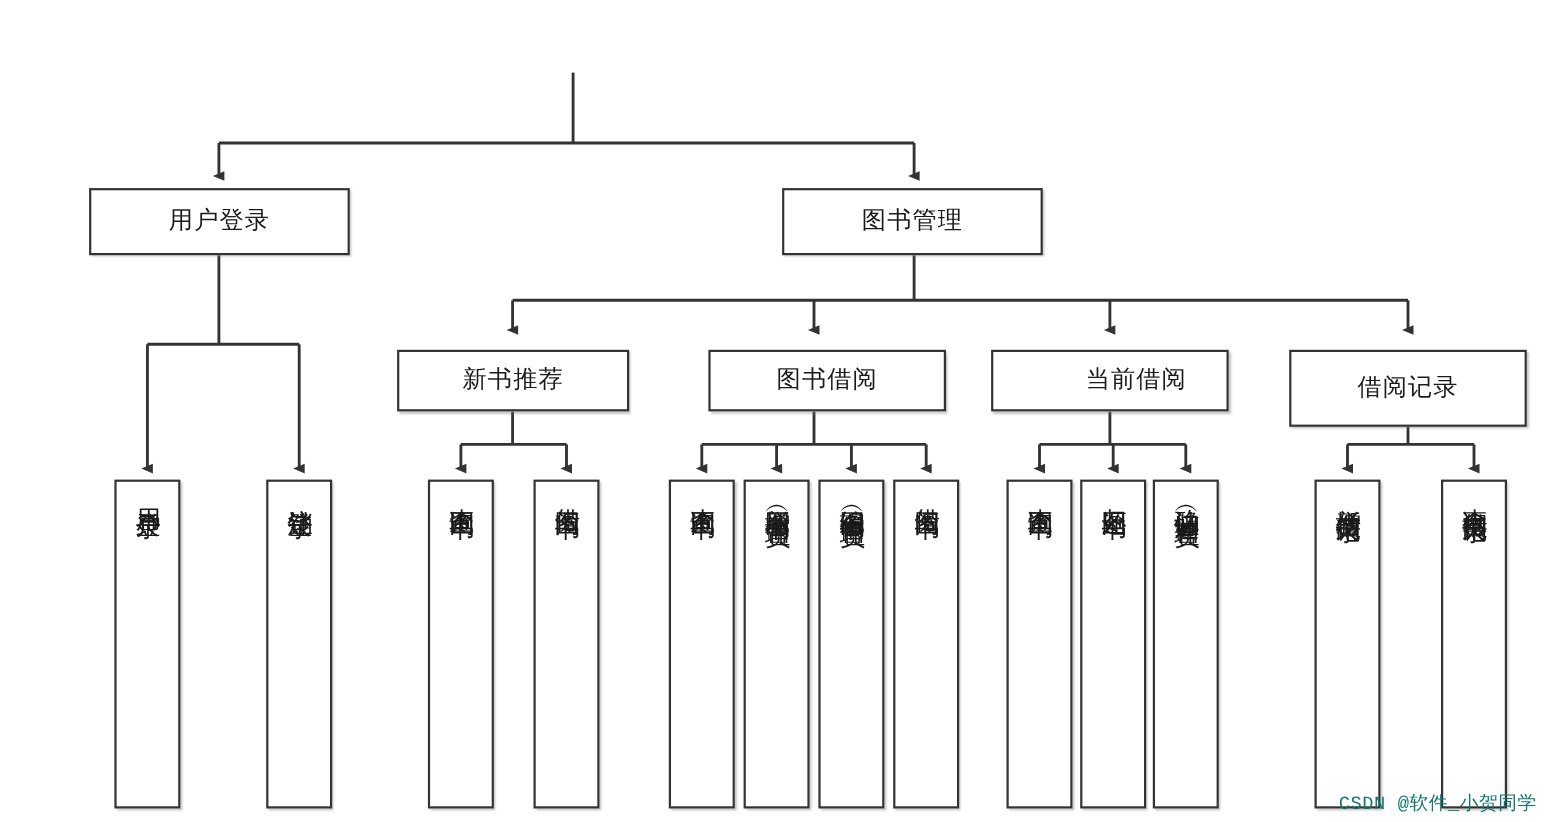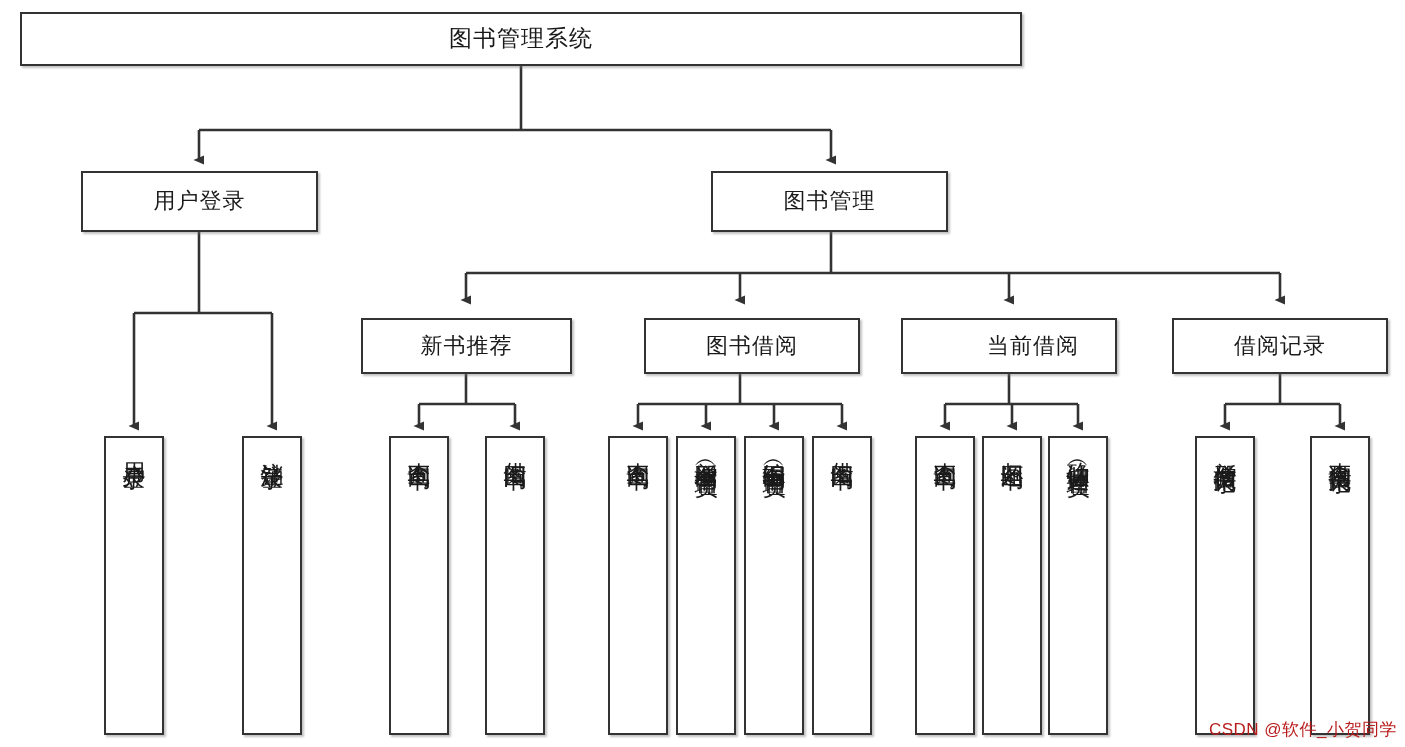--- a/index.html
+++ b/index.html
@@ -70,25 +70,25 @@
     white-space: nowrap;
     height: auto;
     max-height: 100%;
   }
   
   #watermark {
     position: absolute;
     right: 8px;
     bottom: 6px;
     font-size: 17px;
-    color: #b91c1c;
+    color: #0f766e;
     letter-spacing: 0.5px;
     z-index: 3;
     white-space: nowrap;
-    font-family: Liberation Sans, sans-serif;
+    font-family: Liberation Mono, monospace;
   }
 </style>
 </head>
 <body>
 
 <div id="canvas">
 
   <svg id="connectors" viewBox="0 0 1405 747" width="1405" height="747">
     <defs>
       <marker id="arrow" markerWidth="12" markerHeight="12" refX="5.6" refY="5.5" orient="auto" markerUnits="userSpaceOnUse">
@@ -133,23 +133,20 @@
       <path d="M1012,404 L1012,426" marker-end="url(#arrow)"></path>
       <path d="M1078,404 L1078,426" marker-end="url(#arrow)"></path>
 
       <path d="M1280,374 L1280,404"></path>
       <path d="M1225,404 L1340,404"></path>
       <path d="M1225,404 L1225,426" marker-end="url(#arrow)"></path>
       <path d="M1340,404 L1340,426" marker-end="url(#arrow)"></path>
     </g>
   </svg>
 
-  <div class="node root horiz" style="left:20px; top:12px; width:1002px; height:54px;">
-    <span class="label">图书管理系统</span>
-  </div>
 
   <div class="node horiz" style="left:81px; top:171px; width:237px; height:61px;">
     <span class="label">用户登录</span>
   </div>
 
   <div class="node horiz" style="left:711px; top:171px; width:237px; height:61px;">
     <span class="label">图书管理</span>
   </div>
 
   <div class="node horiz" style="left:361px; top:318px; width:211px; height:56px;">
@@ -157,21 +154,21 @@
   </div>
 
   <div class="node horiz" style="left:632px; top:318px; width:216px; height:56px;margin-left:12px;">
     <span class="label">图书借阅</span>
   </div>
 
   <div class="node horiz" style="left:901px; top:318px; width:216px; height:56px;padding-left:48px;">
     <span class="label">当前借阅</span>
   </div>
 
-  <div class="node horiz" style="left:1172px; top:318px; width:216px; height:56px;">
+  <div class="node horiz" style="left:1172px; top:318px; width:216px; height:70px;">
     <span class="label">借阅记录</span>
   </div>
 
   <div class="node leaf" style="left:104px; top:436px; width:60px; height:299px;">
     <span class="label">用户登录</span>
   </div>
 
   <div class="node leaf" style="left:242px; top:436px; width:60px; height:299px;">
     <span class="label">注销登录</span>
   </div>

